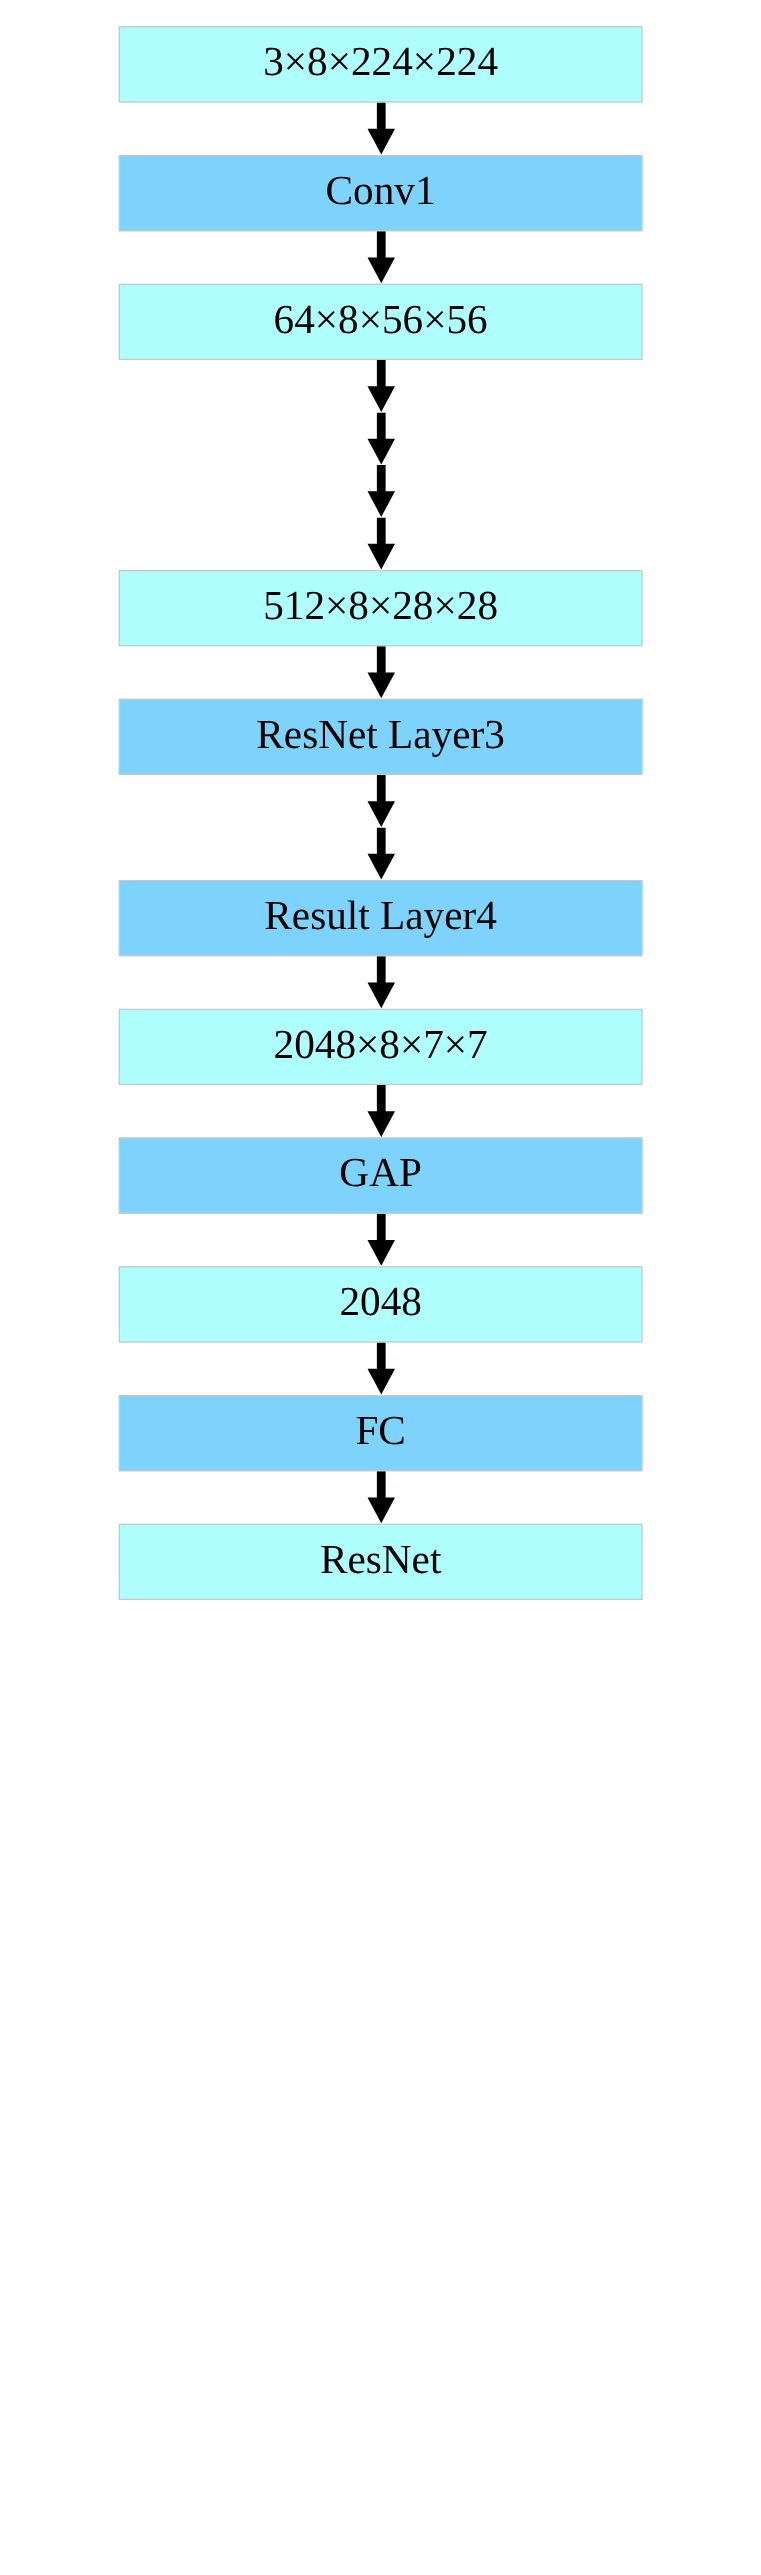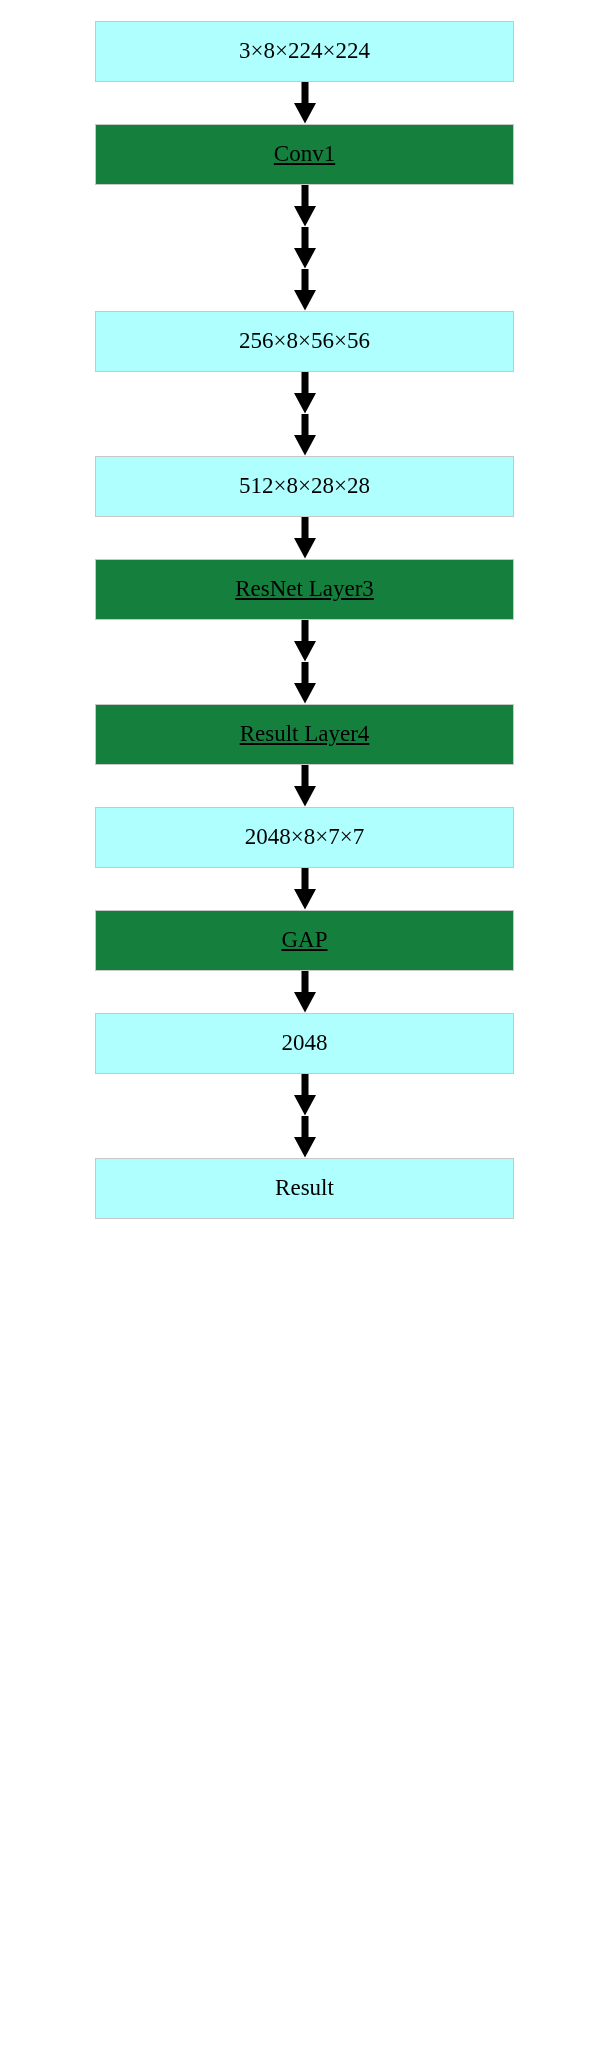--- a/index.html
+++ b/index.html
@@ -36,26 +36,25 @@
     border: 1px solid #c8c8c8;
     display: flex;
     align-items: center;
     justify-content: center;
     position: relative;
   }
   .node-tensor {
     background: #afffff;
   }
   .node-op {
-    background: #15803d;
-    text-decoration: underline;
+    background: #7dd3fc;
   }
   .node-label {
     font-family: "Liberation Serif", "DejaVu Serif", serif;
-    font-size: 23px;
+    font-size: 33px;
     line-height: 1;
     color: #000000;
     letter-spacing: 0px;
     white-space: nowrap;
     display: block;
     transform: translateY(-1px);
   }
   .edge {
     width: 30px;
     height: 42px;
@@ -89,38 +88,38 @@
         <span class="node-label">Conv1</span>
       </div>
       <div class="edge">
         <svg width="30" height="42" viewBox="0 0 30 42" xmlns="http://www.w3.org/2000/svg">
           <g>
             <rect x="11.5" y="0" width="7" height="22" fill="#000000"></rect>
             <polygon points="4.0,21 26.0,21 15.0,41.5" fill="#000000"></polygon>
           </g>
         </svg>
       </div>
-      <div class="edge">
-        <svg width="30" height="42" viewBox="0 0 30 42" xmlns="http://www.w3.org/2000/svg">
-          <g>
-            <rect x="11.5" y="0" width="7" height="22" fill="#000000"></rect>
-            <polygon points="4.0,21 26.0,21 15.0,41.5" fill="#000000"></polygon>
-          </g>
-        </svg>
-      </div>
-      <div class="edge">
-        <svg width="30" height="42" viewBox="0 0 30 42" xmlns="http://www.w3.org/2000/svg">
-          <g>
-            <rect x="11.5" y="0" width="7" height="22" fill="#000000"></rect>
-            <polygon points="4.0,21 26.0,21 15.0,41.5" fill="#000000"></polygon>
-          </g>
-        </svg>
-      </div>
-      <div class="node node-tensor">
-        <span class="node-label">256×8×56×56</span>
+      <div class="node node-tensor">
+        <span class="node-label">64×8×56×56</span>
+      </div>
+      <div class="edge">
+        <svg width="30" height="42" viewBox="0 0 30 42" xmlns="http://www.w3.org/2000/svg">
+          <g>
+            <rect x="11.5" y="0" width="7" height="22" fill="#000000"></rect>
+            <polygon points="4.0,21 26.0,21 15.0,41.5" fill="#000000"></polygon>
+          </g>
+        </svg>
+      </div>
+      <div class="edge">
+        <svg width="30" height="42" viewBox="0 0 30 42" xmlns="http://www.w3.org/2000/svg">
+          <g>
+            <rect x="11.5" y="0" width="7" height="22" fill="#000000"></rect>
+            <polygon points="4.0,21 26.0,21 15.0,41.5" fill="#000000"></polygon>
+          </g>
+        </svg>
       </div>
       <div class="edge">
         <svg width="30" height="42" viewBox="0 0 30 42" xmlns="http://www.w3.org/2000/svg">
           <g>
             <rect x="11.5" y="0" width="7" height="22" fill="#000000"></rect>
             <polygon points="4.0,21 26.0,21 15.0,41.5" fill="#000000"></polygon>
           </g>
         </svg>
       </div>
       <div class="edge">
@@ -198,25 +197,28 @@
         <span class="node-label">2048</span>
       </div>
       <div class="edge">
         <svg width="30" height="42" viewBox="0 0 30 42" xmlns="http://www.w3.org/2000/svg">
           <g>
             <rect x="11.5" y="0" width="7" height="22" fill="#000000"></rect>
             <polygon points="4.0,21 26.0,21 15.0,41.5" fill="#000000"></polygon>
           </g>
         </svg>
       </div>
-      <div class="edge">
-        <svg width="30" height="42" viewBox="0 0 30 42" xmlns="http://www.w3.org/2000/svg">
-          <g>
-            <rect x="11.5" y="0" width="7" height="22" fill="#000000"></rect>
-            <polygon points="4.0,21 26.0,21 15.0,41.5" fill="#000000"></polygon>
-          </g>
-        </svg>
-      </div>
-      <div class="node node-tensor">
-        <span class="node-label">Result</span>
+      <div class="node node-op">
+        <span class="node-label">FC</span>
+      </div>
+      <div class="edge">
+        <svg width="30" height="42" viewBox="0 0 30 42" xmlns="http://www.w3.org/2000/svg">
+          <g>
+            <rect x="11.5" y="0" width="7" height="22" fill="#000000"></rect>
+            <polygon points="4.0,21 26.0,21 15.0,41.5" fill="#000000"></polygon>
+          </g>
+        </svg>
+      </div>
+      <div class="node node-tensor">
+        <span class="node-label">ResNet</span>
       </div>
     </div>
 </div>
 
 </body></html>

